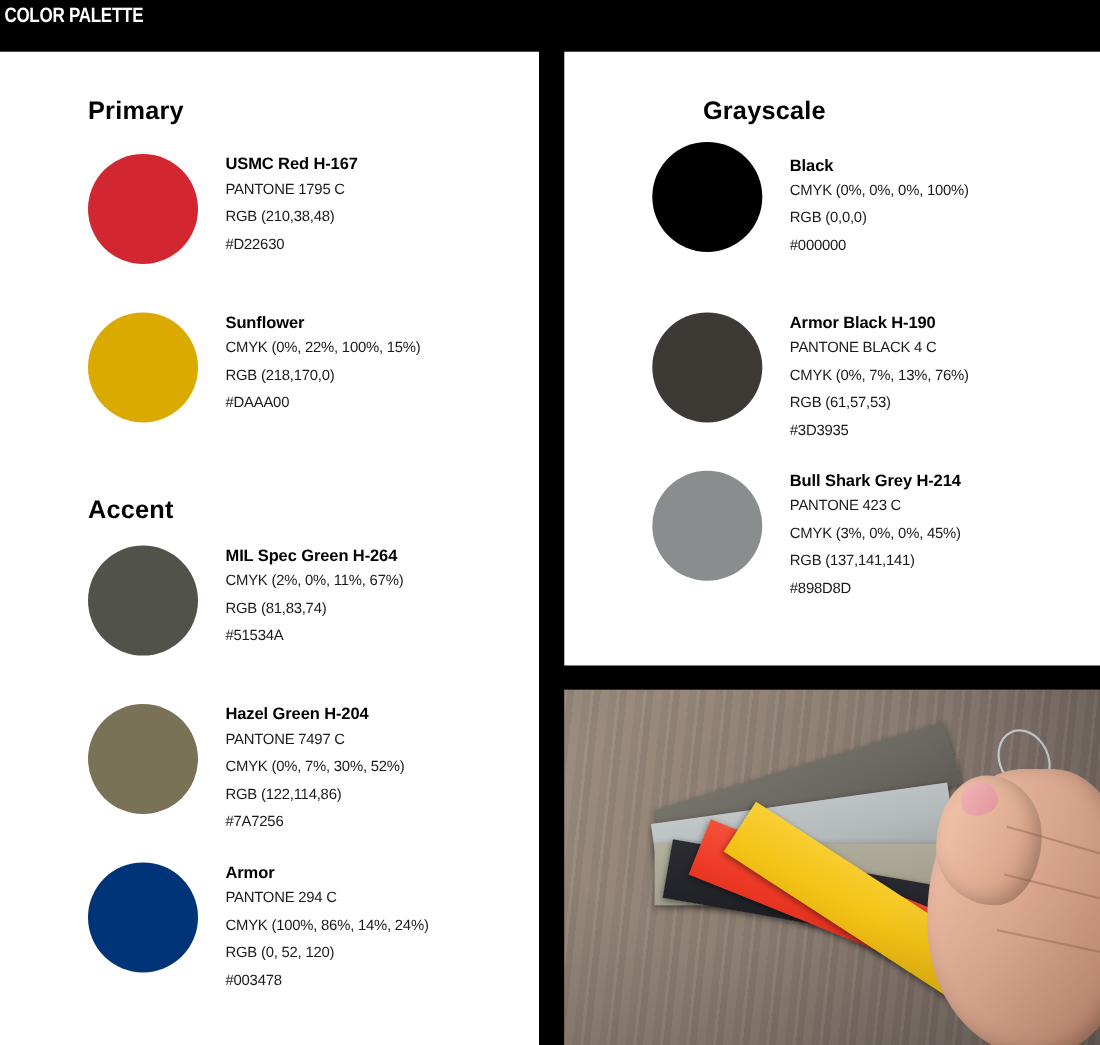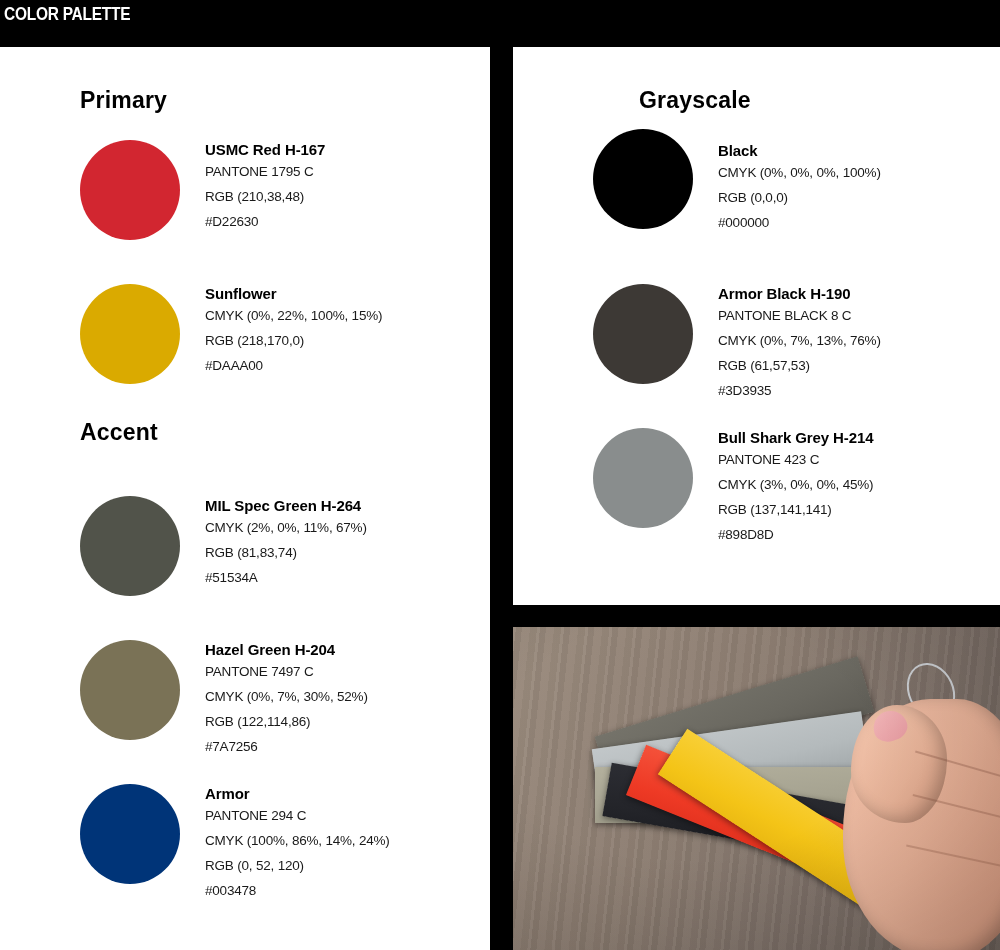--- a/index.html
+++ b/index.html
@@ -132,21 +132,21 @@
         <div class="swatch-info">
           <div class="swatch-name">Sunflower</div>
           <div class="swatch-line">CMYK (0%, 22%, 100%, 15%)</div>
           <div class="swatch-line">RGB (218,170,0)</div>
           <div class="swatch-line">#DAAA00</div>
         </div>
       </div>
     </div>
 
     <div class="section">
-      <div class="section-heading" style="position:absolute; left:80px; top:372px;text-align:center;">Accent</div>
+      <div class="section-heading" style="position:absolute; left:80px; top:403px;text-align:center;">Accent</div>
 
       <div class="swatch-row" style="left:80px; top:449px; width:400px; height:105px;">
         <div class="swatch-dot" style="background:#51534A;"></div>
         <div class="swatch-info">
           <div class="swatch-name">MIL Spec Green H-264</div>
           <div class="swatch-line">CMYK (2%, 0%, 11%, 67%)</div>
           <div class="swatch-line">RGB (81,83,74)</div>
           <div class="swatch-line">#51534A</div>
         </div>
       </div>
@@ -187,21 +187,21 @@
           <div class="swatch-line">CMYK (0%, 0%, 0%, 100%)</div>
           <div class="swatch-line">RGB (0,0,0)</div>
           <div class="swatch-line">#000000</div>
         </div>
       </div>
 
       <div class="swatch-row" style="left:80px; top:237px; width:400px; height:105px;">
         <div class="swatch-dot" style="background:#3D3935;"></div>
         <div class="swatch-info">
           <div class="swatch-name">Armor Black H-190</div>
-          <div class="swatch-line">PANTONE BLACK 8 C</div>
+          <div class="swatch-line">PANTONE BLACK 4 C</div>
           <div class="swatch-line">CMYK (0%, 7%, 13%, 76%)</div>
           <div class="swatch-line">RGB (61,57,53)</div>
           <div class="swatch-line">#3D3935</div>
         </div>
       </div>
 
       <div class="swatch-row" style="left:80px; top:381px; width:400px; height:105px;">
         <div class="swatch-dot" style="background:#898D8D;"></div>
         <div class="swatch-info">
           <div class="swatch-name">Bull Shark Grey H-214</div>

